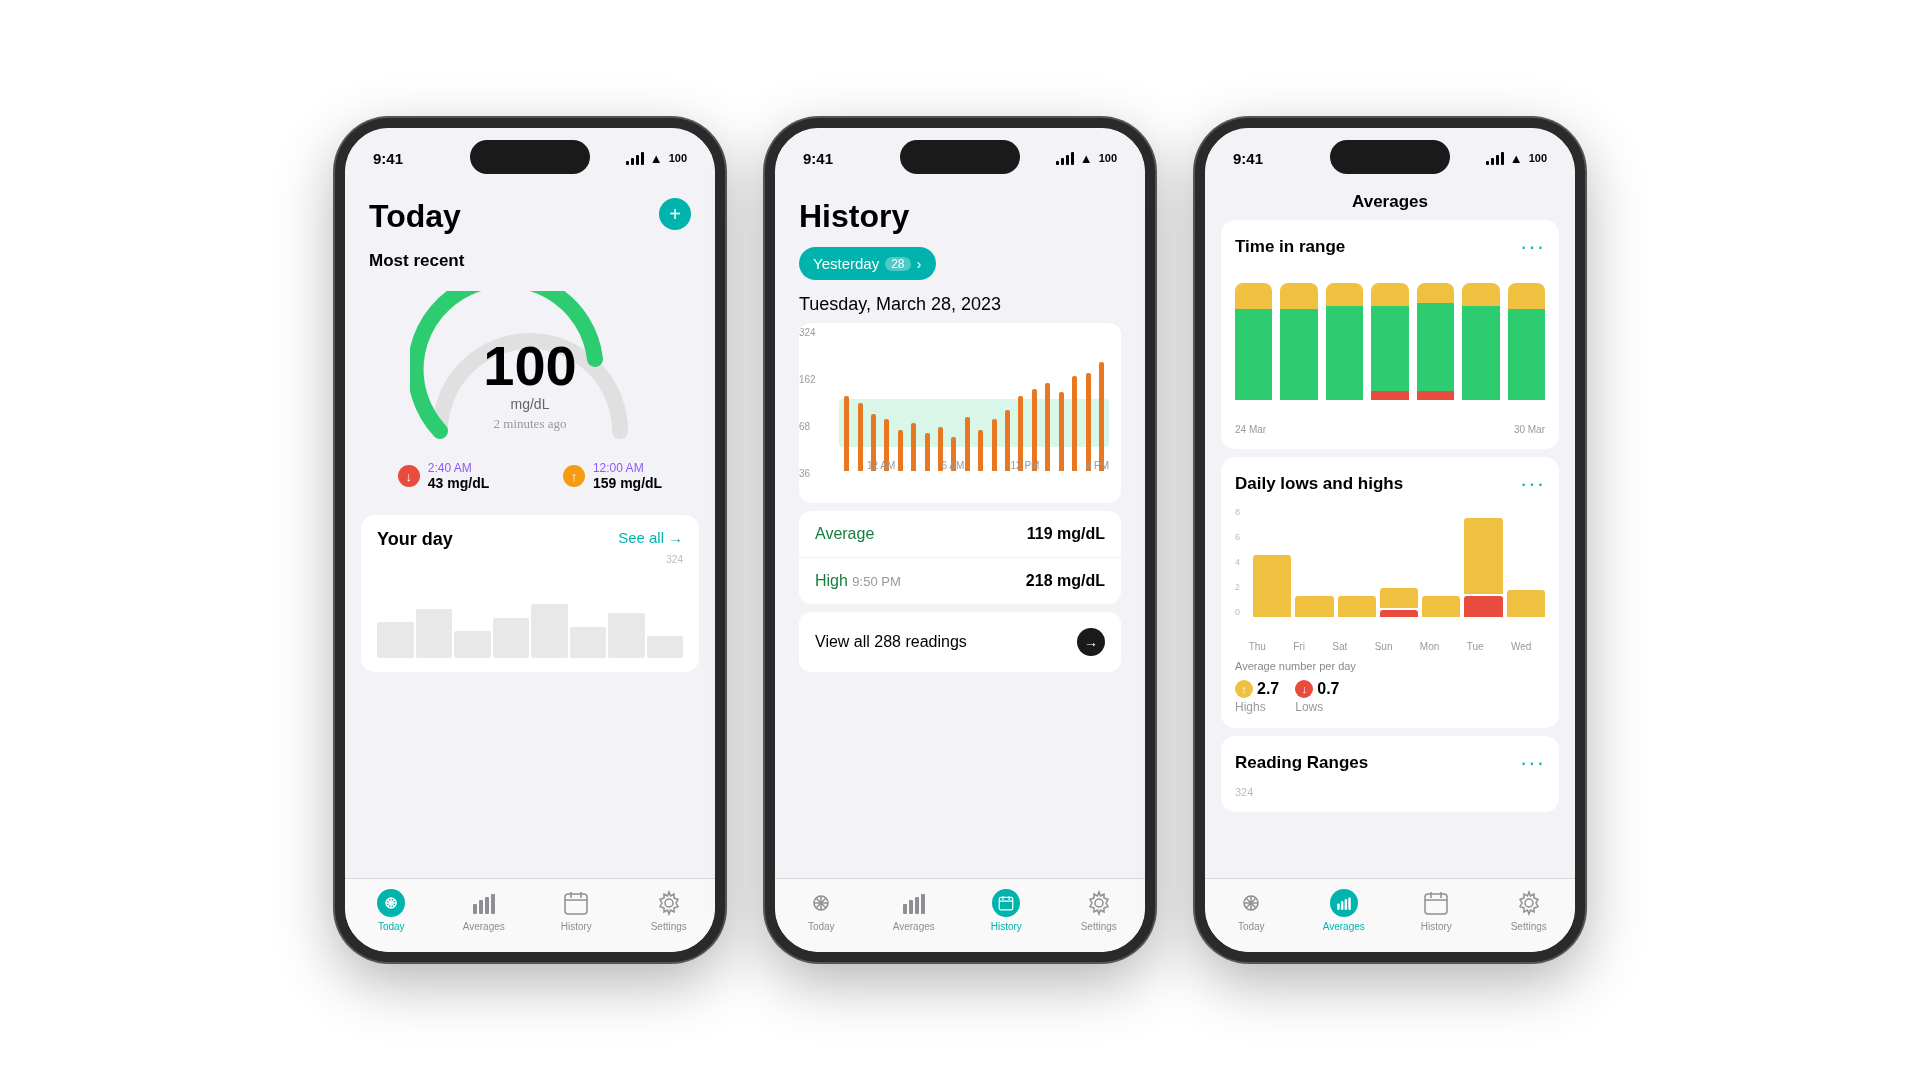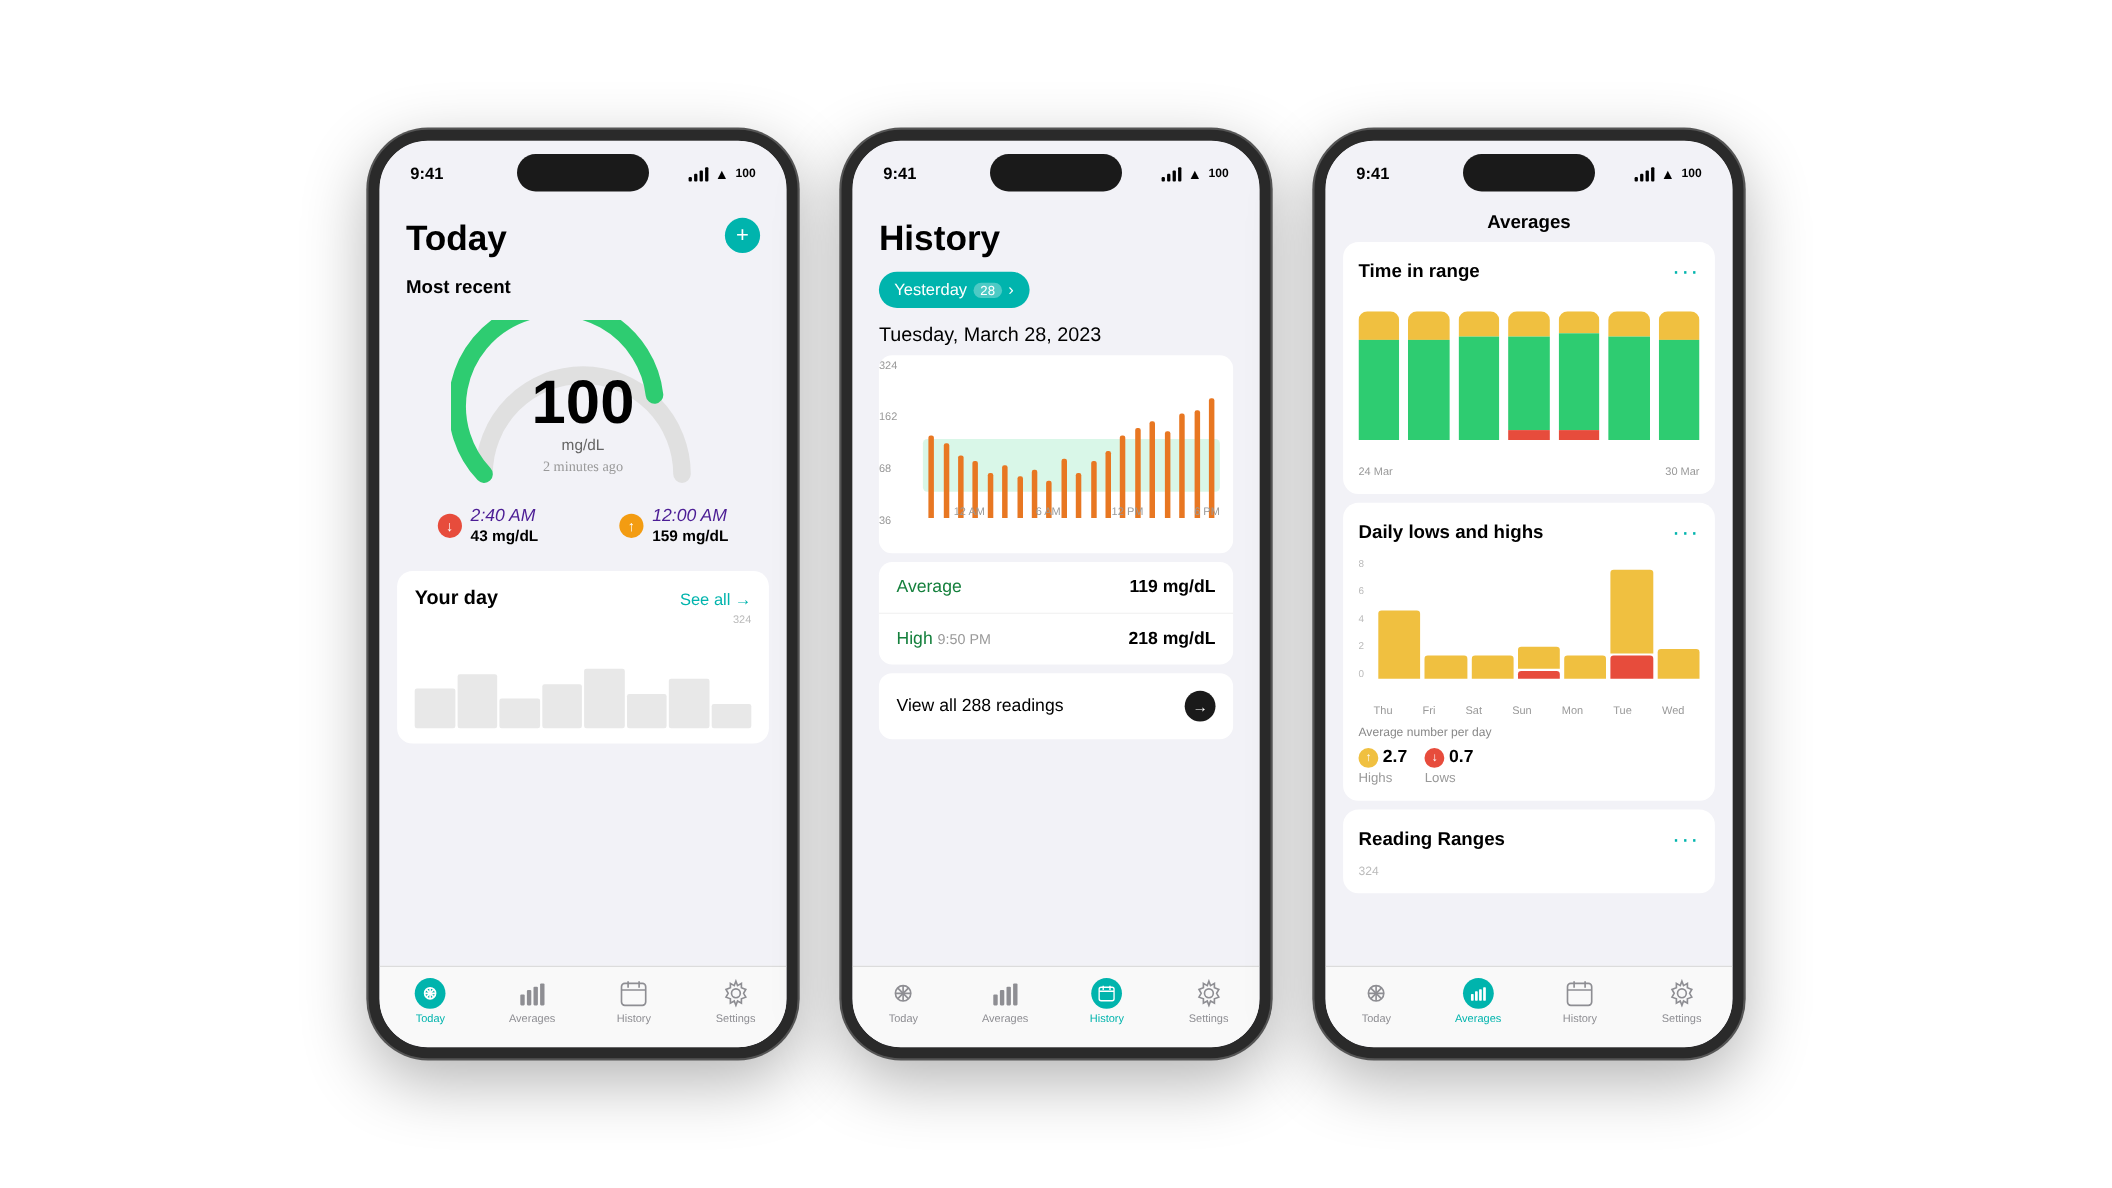--- a/index.html
+++ b/index.html
@@ -170,28 +170,28 @@
       gap: 8px;
     }
     .indicator-dot {
       width: 22px; height: 22px; border-radius: 50%;
       display: flex; align-items: center; justify-content: center;
       font-size: 13px; color: #fff; font-weight: 700; flex-shrink: 0;
     }
     .indicator-dot.down { background: #e74c3c; }
     .indicator-dot.up { background: #f39c12; }
     .indicator-info { display: flex; flex-direction: column; }
-    .indicator-time { font-size: 16px; color: #4c1d95; font-style: italic; }
+    .indicator-time { font-size: 12px; color: #8b5cf6; }
     .indicator-val { font-size: 14px; font-weight: 600; color: #000; }
 
     
     .your-day-header {
       display: flex;
       justify-content: space-between;
-      align-items: flex-end;
+      align-items: flex-start;
       padding: 8px 24px;
     }
     .your-day-title { font-size: 18px; font-weight: 600; color: #000; }
     .see-all-btn {
       display: flex; align-items: center; gap: 4px;
       color: #00b4ad; font-size: 15px; font-weight: 500;
     }
     .mini-bar {
       background: #e8e8e8;
       border-radius: 2px;

